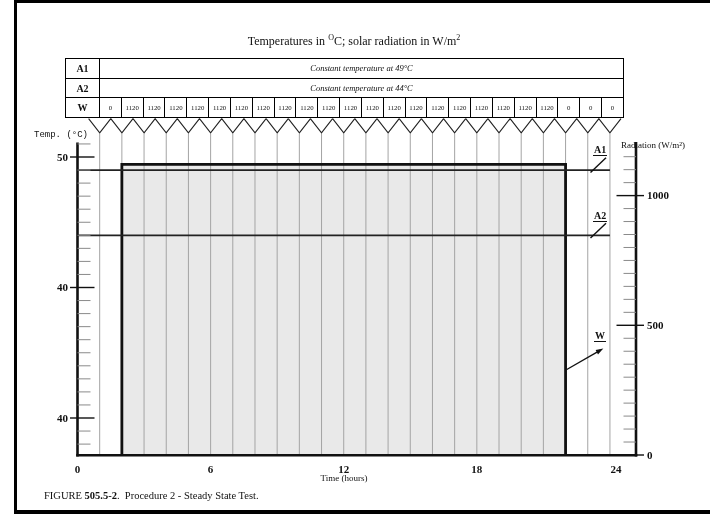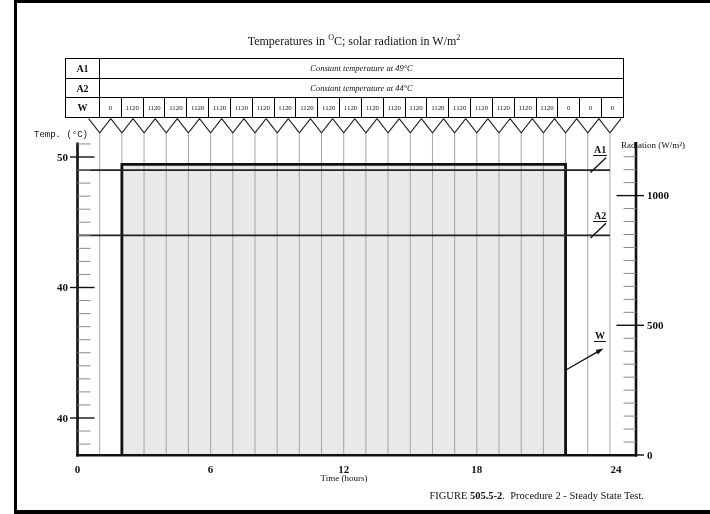--- a/index.html
+++ b/index.html
@@ -20,21 +20,21 @@
   .tcontent{flex:1;display:flex;align-items:center;justify-content:center;font-size:8.5px;font-style:italic;}
   .wcells{flex:1;display:flex;}
   .wcell{flex:1;border-left:1px solid #000;display:flex;align-items:center;
          justify-content:center;font-size:6.8px;min-width:0;overflow:hidden;}
   .wcell:first-child{border-left:none;}
   svg.fig{position:absolute;left:0;top:0;}
   .tick{position:absolute;font-weight:bold;font-size:11px;white-space:nowrap;}
   .ax{position:absolute;font-size:9px;white-space:nowrap;}
   .series-label{position:absolute;font-weight:bold;font-size:10px;
                 border-bottom:1.2px solid #111;padding:0 1px;white-space:nowrap;}
-  .caption{position:absolute;left:30px;top:490px;width:600px;text-align:right;
+  .caption{position:absolute;left:30px;top:490px;width:600px;text-align:left;
            font-size:10.5px;white-space:nowrap;}
 </style>
 </head>
 <body>
 
 <div class="page">
 
   <div class="frame"></div>
 
   <div class="fig-title"><span>Temperatures in </span><sup>O</sup><span>C; solar radiation in W/m</span><sup>2</sup></div>

